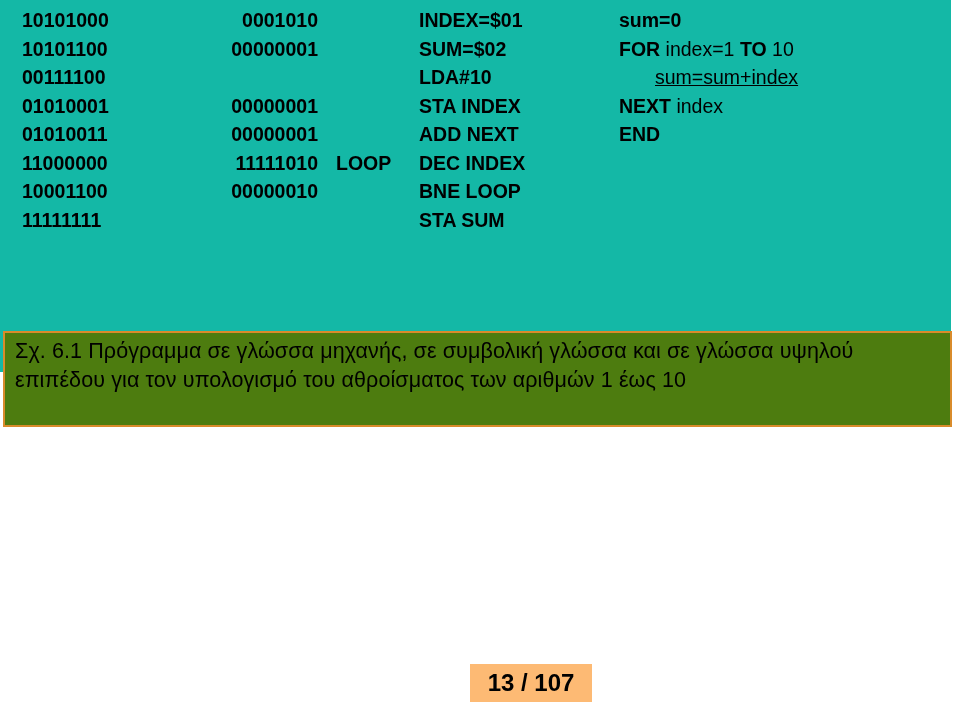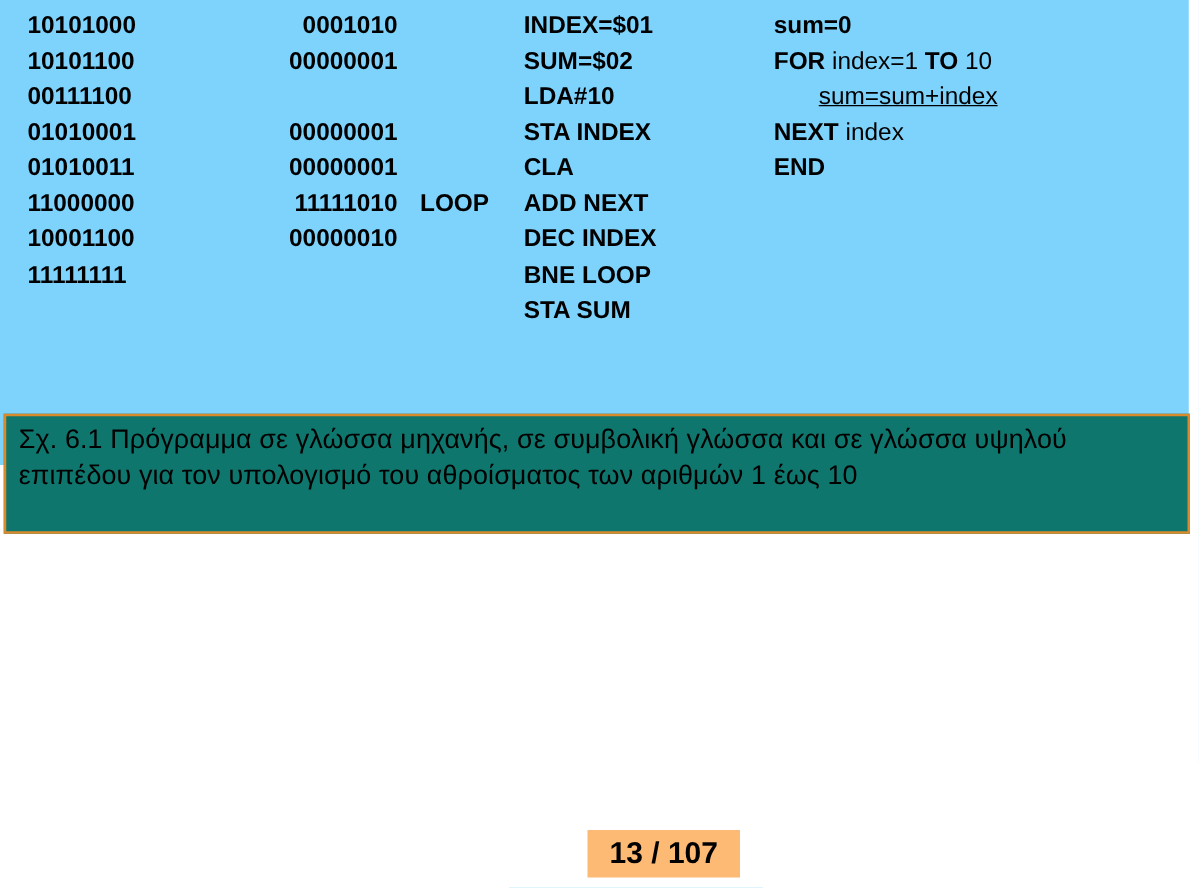--- a/index.html
+++ b/index.html
@@ -15,21 +15,21 @@
     overflow: hidden;
   }
 
   
   #code-panel {
     position: absolute;
     left: 0;
     top: 0;
     width: 951px;
     height: 372px;
-    background: #7dd3fc;
+    background: #14b8a6;
     box-sizing: border-box;
   }
 
   .code-col {
     position: absolute;
     top: 6px;
     font-weight: bold;
     color: #000000;
     font-size: 19.5px;
     line-height: 28.5px;
@@ -66,21 +66,21 @@
   .hll-row .pl { font-weight: normal; text-align: right; }
   .hll-indent { padding-left: 36px; text-decoration: underline; }
 
   
   #caption-box {
     position: absolute;
     left: 3px;
     top: 331px;
     width: 949px;
     height: 96px;
-    background: #0f766e;
+    background: #4d7c0f;
     border: 2px solid #d98b2b;
     box-sizing: border-box;
     padding: 4px 8px 0 10px;
   }
   #caption-text {
     font-size: 21.5px;
     line-height: 29px;
     color: #000000;
     font-weight: normal;
     letter-spacing: 0.1px;
@@ -107,21 +107,21 @@
 <body>
 
 <div id="code-panel">
 
   <div class="code-col" id="ml-col-a"><div class="ml-row">10101000</div><div class="ml-row">10101100</div><div class="ml-row">00111100</div><div class="ml-row">01010001</div><div class="ml-row">01010011</div><div class="ml-row">11000000</div><div class="ml-row">10001100</div><div class="ml-row">11111111</div></div>
 
   <div class="code-col" id="ml-col-b"><div class="ml-row">0001010</div><div class="ml-row">00000001</div><div class="ml-row">&nbsp;</div><div class="ml-row">00000001</div><div class="ml-row">00000001</div><div class="ml-row">11111010</div><div class="ml-row">00000010</div><div class="ml-row">&nbsp;</div></div>
 
   <div class="code-col" id="asm-label-col"><div class="asm-row">&nbsp;</div><div class="asm-row">&nbsp;</div><div class="asm-row">&nbsp;</div><div class="asm-row">&nbsp;</div><div class="asm-row">&nbsp;</div><div class="asm-row">LOOP</div><div class="asm-row">&nbsp;</div><div class="asm-row">&nbsp;</div><div class="asm-row">&nbsp;</div><div class="asm-row">&nbsp;</div></div>
 
-  <div class="code-col" id="asm-code-col"><div class="asm-row">INDEX=$01</div><div class="asm-row">SUM=$02</div><div class="asm-row">LDA#10</div><div class="asm-row">STA INDEX</div><div class="asm-row">CLA</div><div class="asm-row">ADD NEXT</div><div class="asm-row">DEC INDEX</div><div class="asm-row">BNE LOOP</div><div class="asm-row">STA SUM</div></div>
+  <div class="code-col" id="asm-code-col"><div class="asm-row">INDEX=$01</div><div class="asm-row">SUM=$02</div><div class="asm-row">LDA#10</div><div class="asm-row">STA INDEX</div><div class="asm-row">ADD NEXT</div><div class="asm-row">DEC INDEX</div><div class="asm-row">BNE LOOP</div><div class="asm-row">STA SUM</div></div>
 
   <div class="code-col" id="hll-col"><div class="hll-row"><span class="kw">sum=0</span></div><div class="hll-row"><span class="kw">FOR </span><span class="pl">index=1 </span><span class="kw">TO </span><span class="pl">10</span></div><div class="hll-row hll-indent"><span class="pl">sum=sum+index</span></div><div class="hll-row"><span class="kw">NEXT </span><span class="pl">index</span></div><div class="hll-row"><span class="kw">END</span></div></div>
 
 </div>
 
 <div id="caption-box">
   <div id="caption-text">Σχ. 6.1   Πρόγραμμα σε γλώσσα μηχανής, σε συμβολική γλώσσα και σε γλώσσα υψηλού επιπέδου για τον υπολογισμό του αθροίσματος των αριθμών 1 έως 10</div>
 </div>
 
 <div id="page-badge">13 / 107</div>

